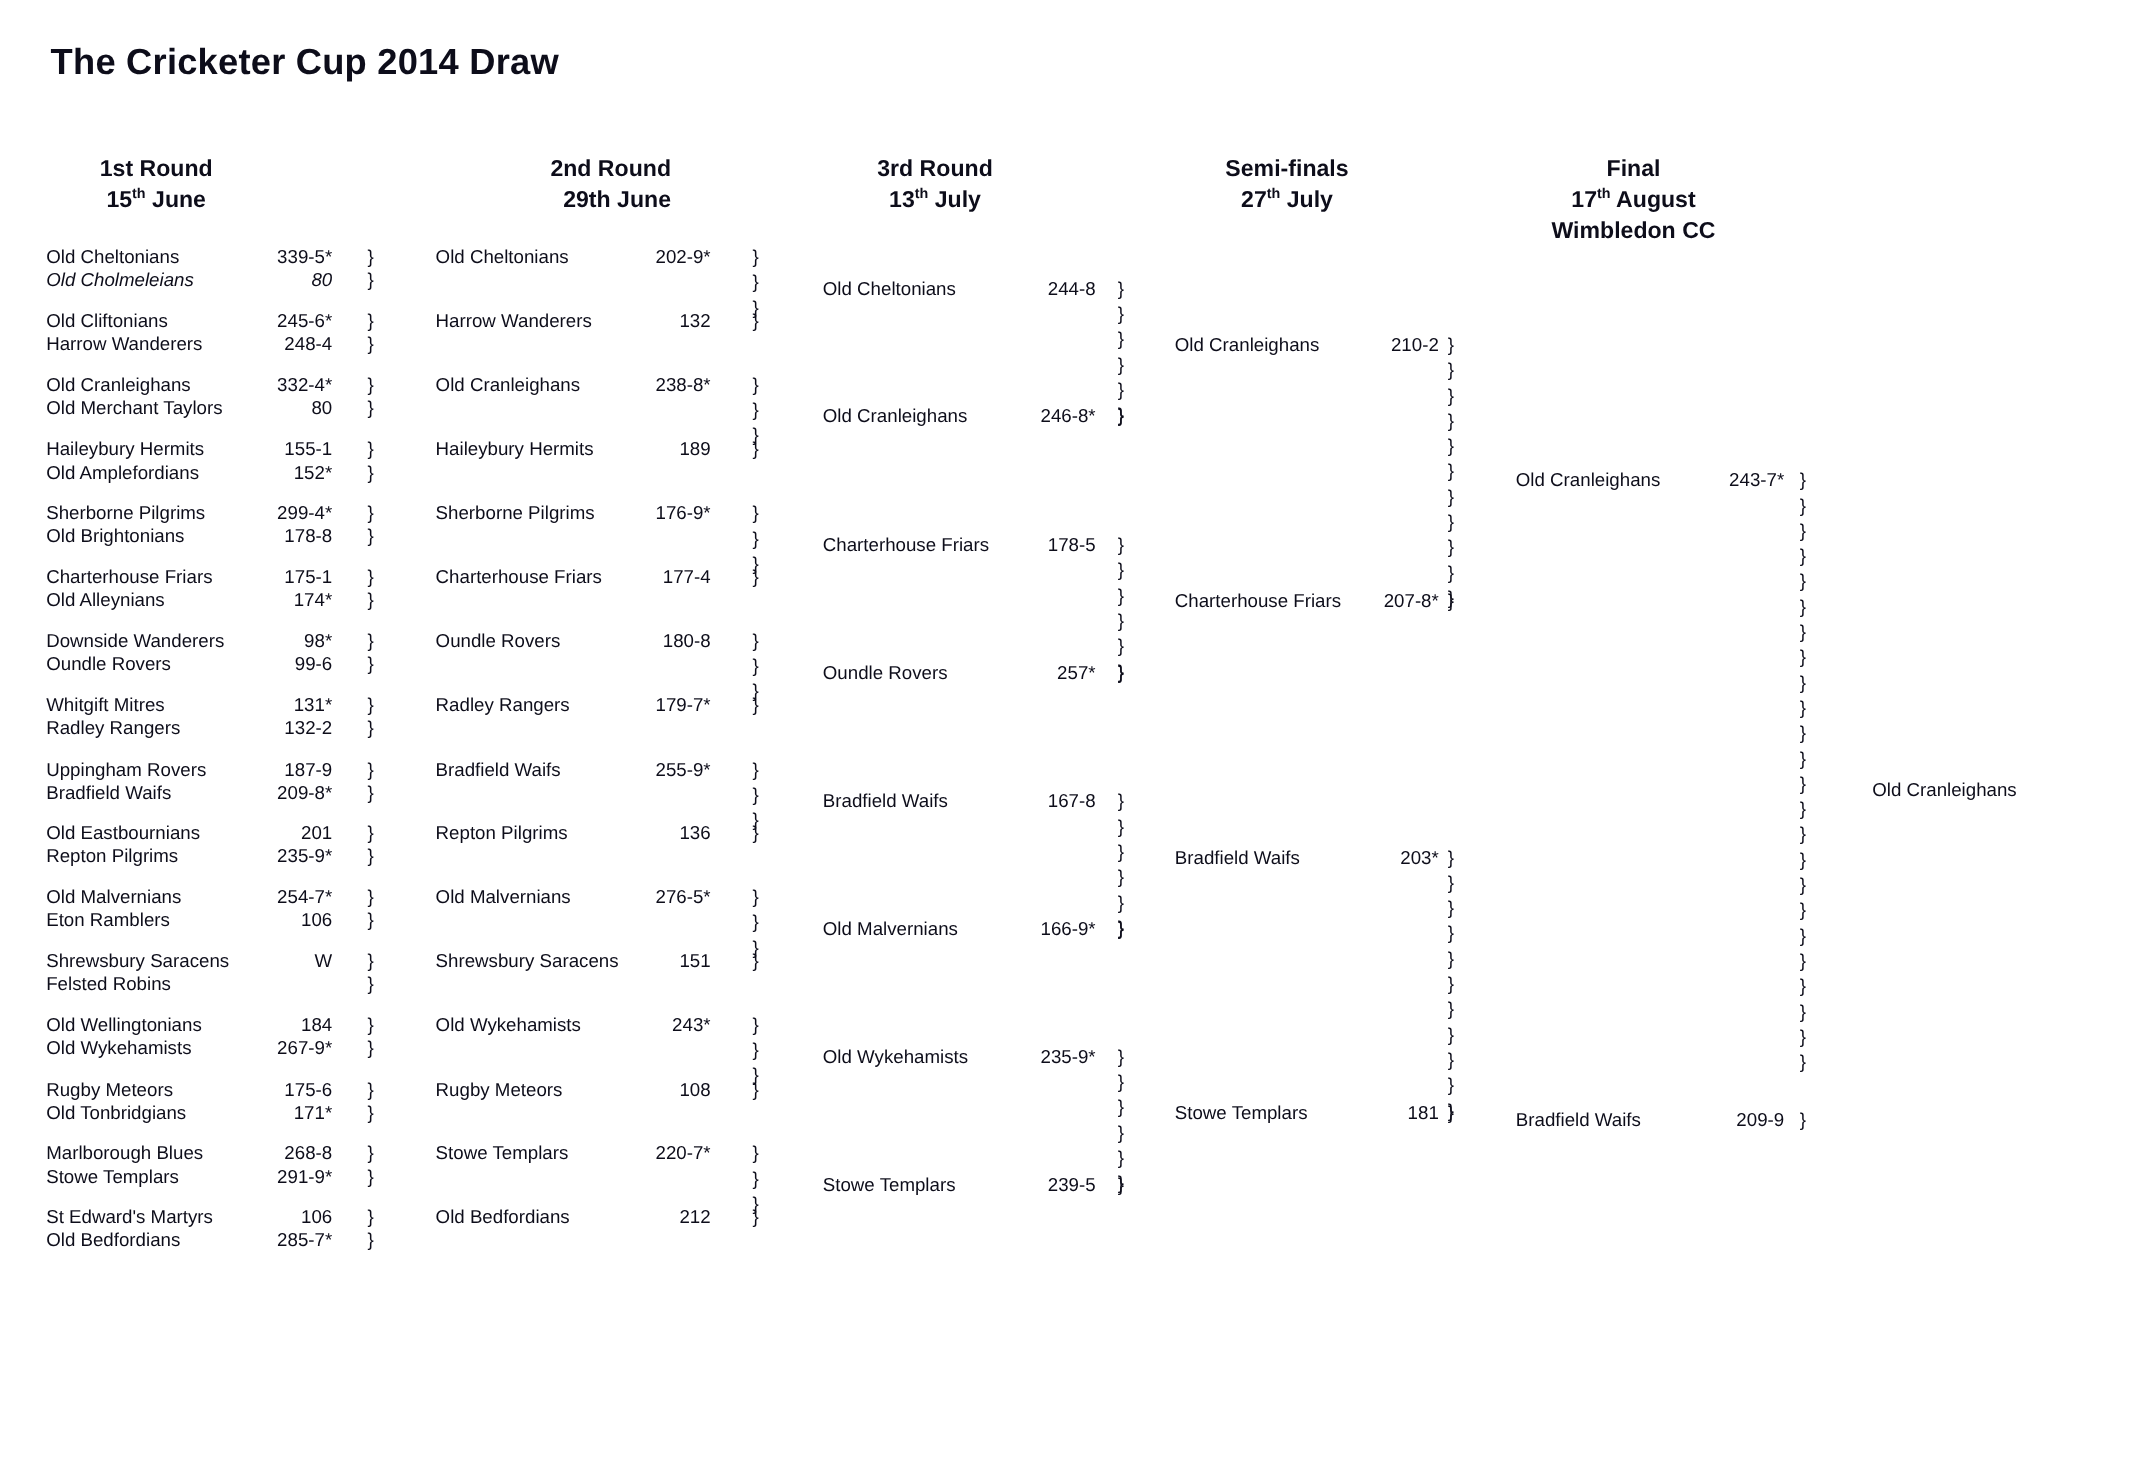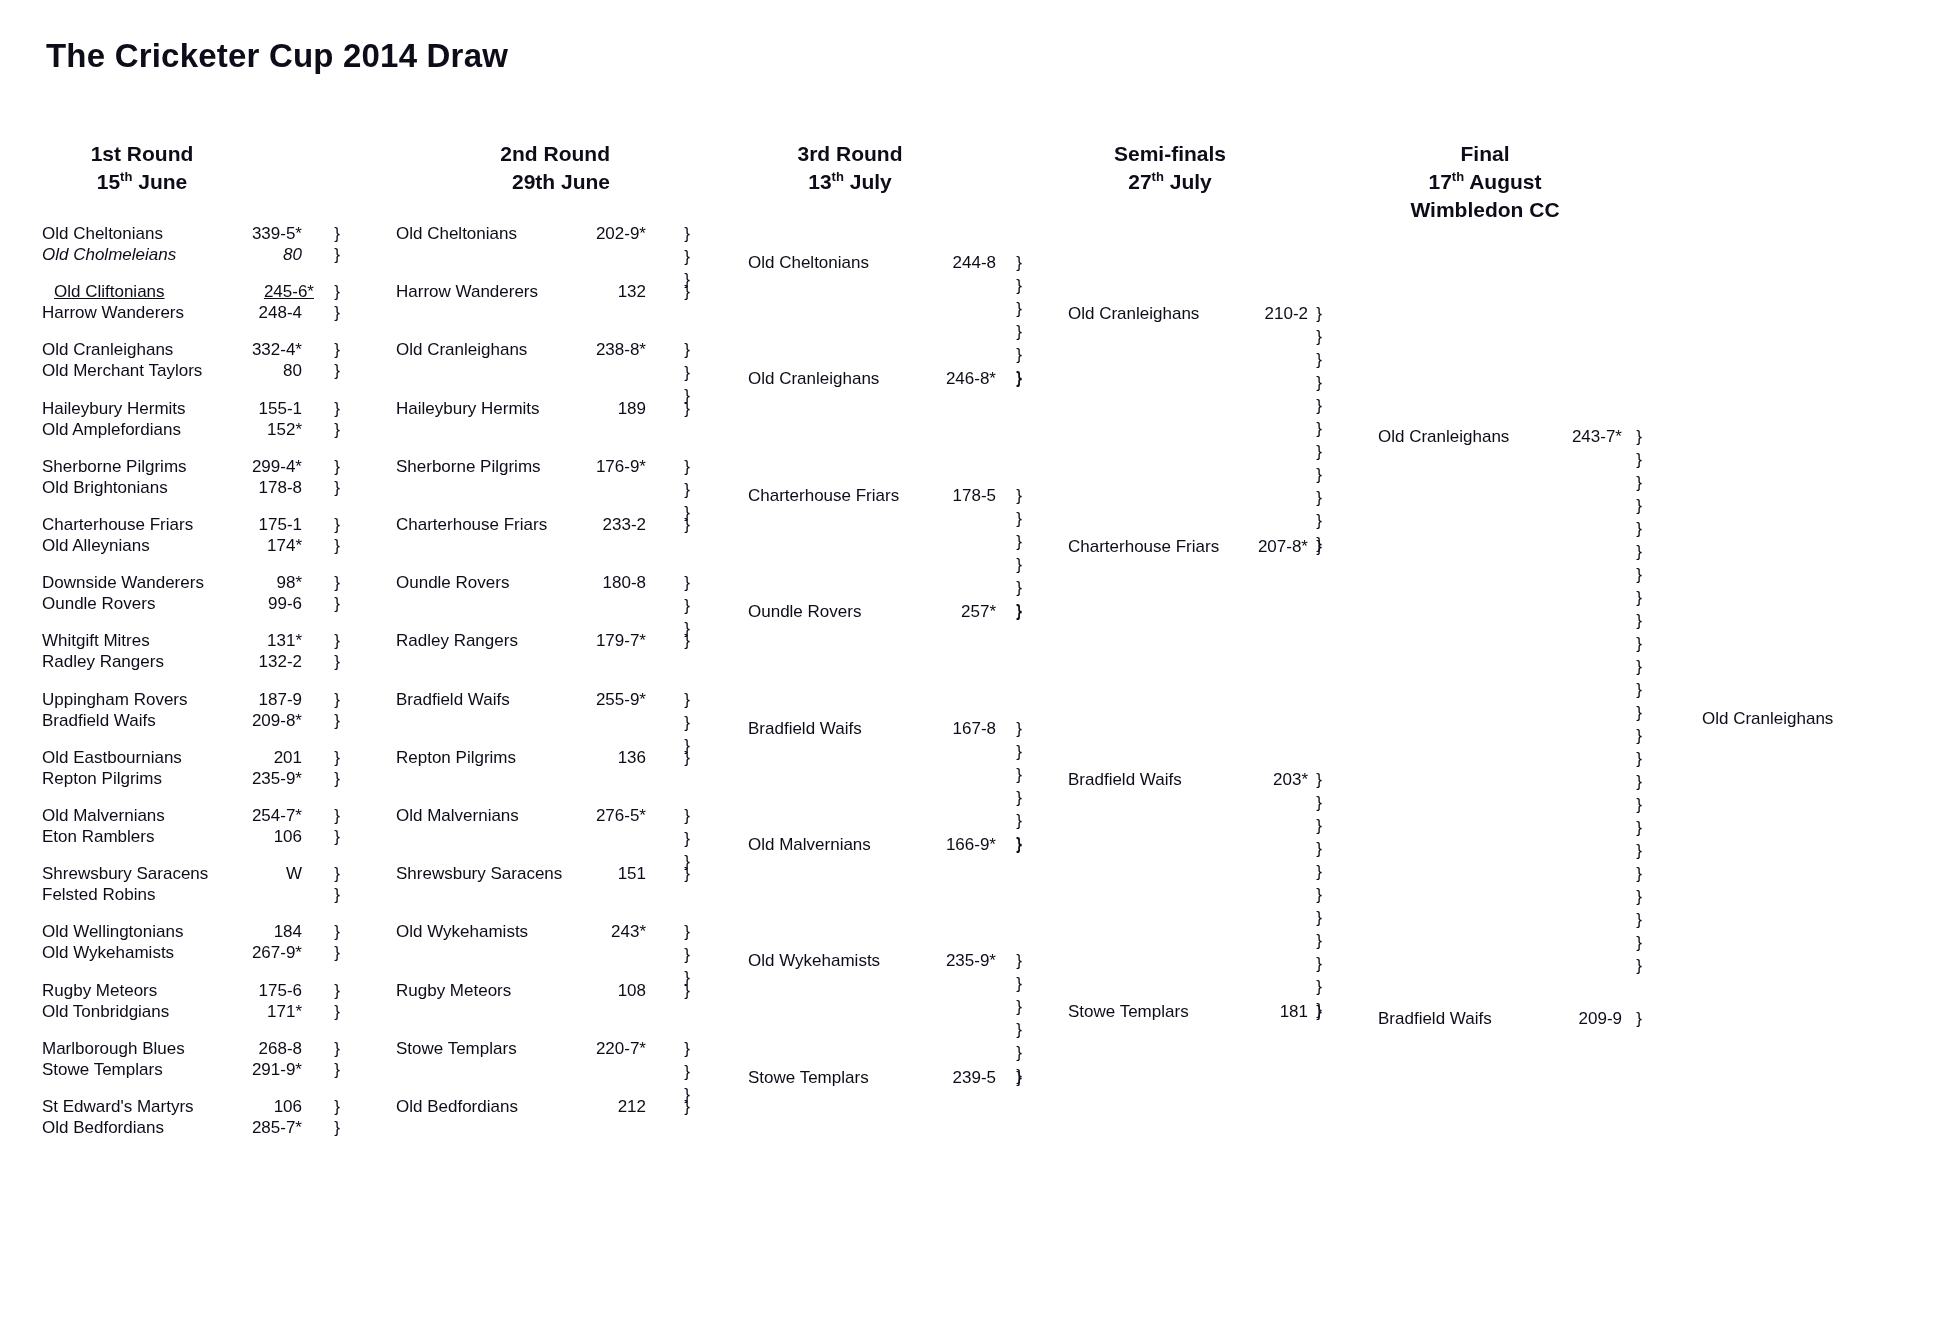--- a/index.html
+++ b/index.html
@@ -124,21 +124,21 @@
     <div class="entry" style="left: 42px; top: 222px;">
       <span class="team">Old Cheltonians</span>
       <span class="score">339-5*</span>
     </div>
     <div class="brace" style="left: 330px; top: 222px;">}</div>
     <div class="entry" style="left: 42px; top: 243px; font-style: italic;">
       <span class="team">Old Cholmeleians</span>
       <span class="score">80</span>
     </div>
     <div class="brace" style="left: 330px; top: 243px;">}</div>
-    <div class="entry" style="left: 54px; top: 280.2px; text-decoration: underline;">
+    <div class="entry" style="left: 42px; top: 280.2px;">
       <span class="team">Old Cliftonians</span>
       <span class="score">245-6*</span>
     </div>
     <div class="brace" style="left: 330px; top: 280.2px;">}</div>
     <div class="entry" style="left: 42px; top: 301.2px;">
       <span class="team">Harrow Wanderers</span>
       <span class="score">248-4</span>
     </div>
     <div class="brace" style="left: 330px; top: 301.2px;">}</div>
     <div class="entry" style="left: 42px; top: 338.4px;">
@@ -309,21 +309,21 @@
     <div class="brace" style="left: 680px; top: 396.6px;">}</div>
     <div class="entry" style="left: 396px; top: 454.8px;">
       <span class="team">Sherborne Pilgrims</span>
       <span class="score">176-9*</span>
     </div>
     <div class="brace" style="left: 680px; top: 454.8px;">}
 }
 }</div>
     <div class="entry" style="left: 396px; top: 513px;">
       <span class="team">Charterhouse Friars</span>
-      <span class="score">233-2</span>
+      <span class="score">177-4</span>
     </div>
     <div class="brace" style="left: 680px; top: 513px;">}</div>
     <div class="entry" style="left: 396px; top: 571.2px;">
       <span class="team">Oundle Rovers</span>
       <span class="score">180-8</span>
     </div>
     <div class="brace" style="left: 680px; top: 571.2px;">}
 }
 }</div>
     <div class="entry" style="left: 396px; top: 629.4px;">

